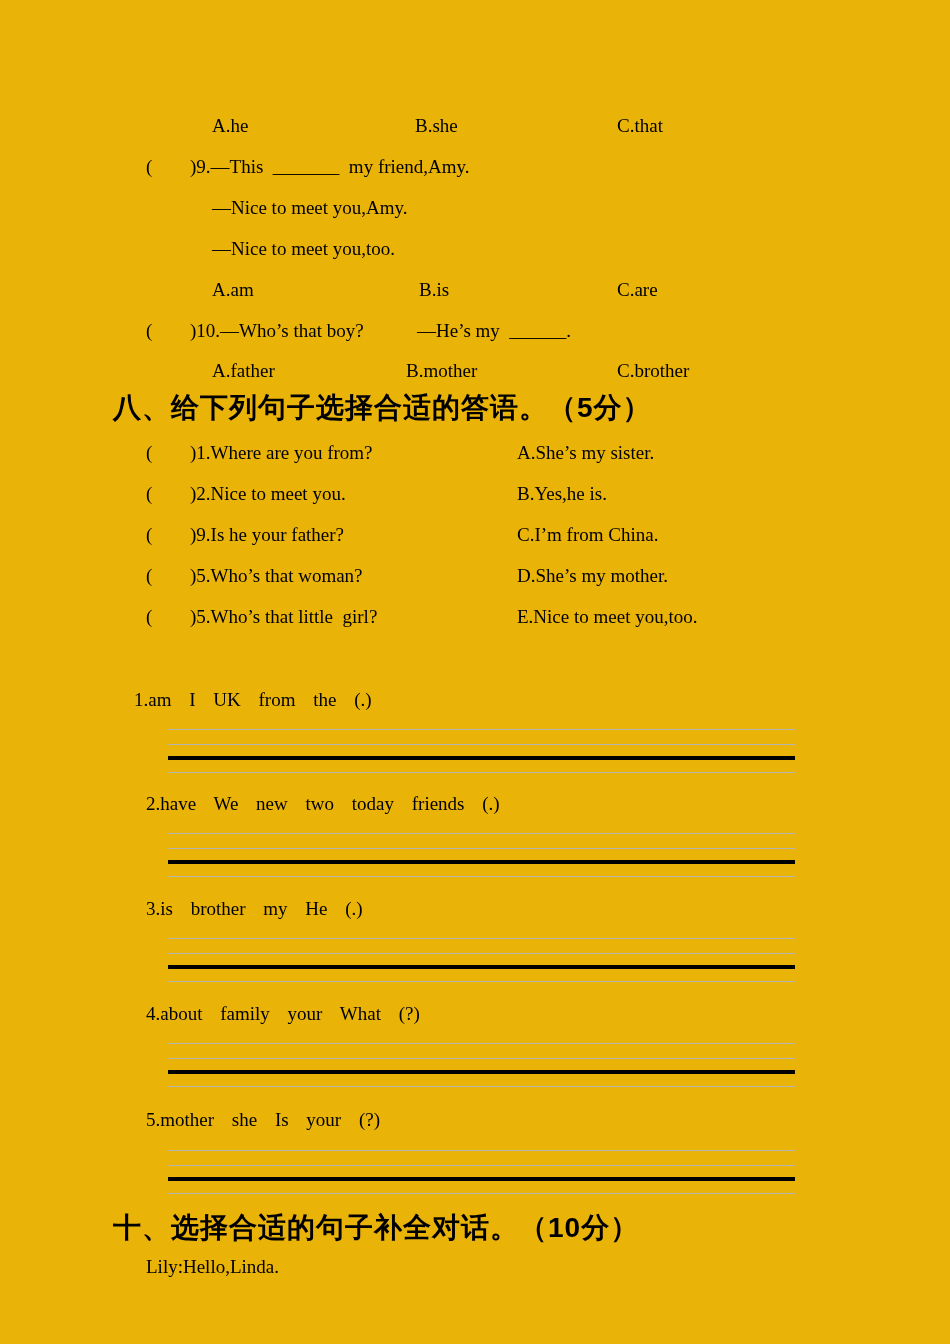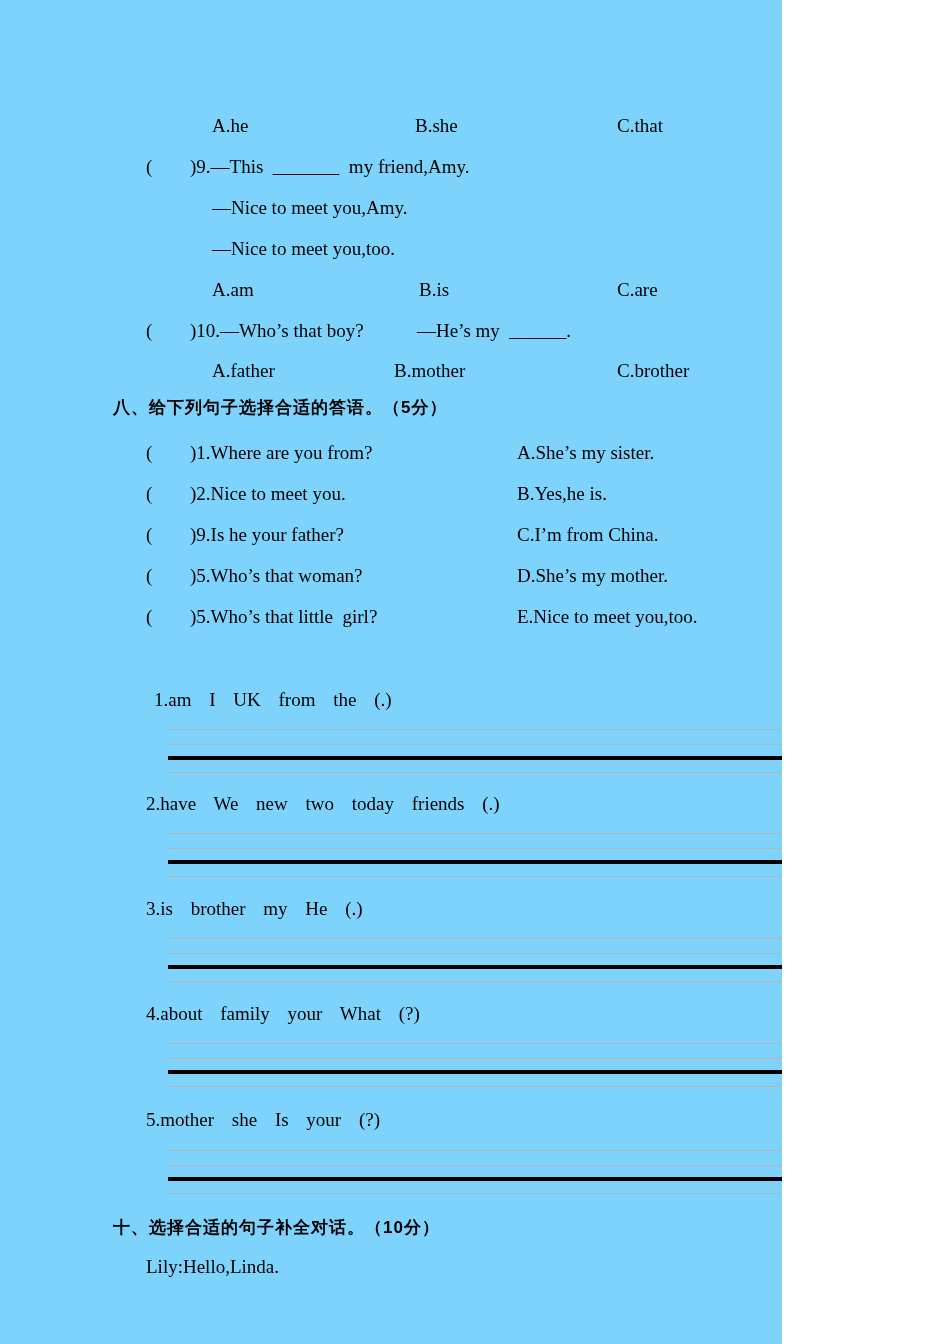--- a/index.html
+++ b/index.html
@@ -1,34 +1,34 @@
 <!DOCTYPE html>
 <html><head>
 <meta charset="utf-8">
 <style>
   html, body { margin: 0; padding: 0; background: #ffffff; }
   .page {
     position: relative;
-    width: 782px;
+    width: 950px;
     height: 1344px;
-    background: #7dd3fc;
+    background: #eab308;
     color: #000000;
     font-family: "Liberation Serif", serif;
     font-size: 19px;
     overflow: hidden;
   }
   .abs {
     position: absolute;
     white-space: pre;
     line-height: 24px;
   }
   .cn {
     font-family: "Liberation Sans", sans-serif;
     font-weight: bold;
-    font-size: 17px;
+    font-size: 28px;
     letter-spacing: 1px;
   }
   .wide { word-spacing: 13px; }
   .writing-lines {
     position: absolute;
     left: 168px;
     width: 627px;
     height: 47px;
   }
   .writing-lines .thin {
@@ -53,21 +53,21 @@
   <span class="abs" style="left:212px; top:196px">—Nice to meet you,Amy.</span>
   <span class="abs" style="left:212px; top:237px">—Nice to meet you,too.</span>
   <span class="abs" style="left:212px; top:278px">A.am</span>
   <span class="abs" style="left:419px; top:278px">B.is</span>
   <span class="abs" style="left:617px; top:278px">C.are</span>
 
   <span class="abs" style="left:146px; top:319px">(</span>
   <span class="abs" style="left:190px; top:319px">)10.—Who’s that boy?</span>
   <span class="abs" style="left:417px; top:319px">—He’s my  ______.</span>
   <span class="abs" style="left:212px; top:359px">A.father</span>
-  <span class="abs" style="left:394px; top:359px">B.mother</span>
+  <span class="abs" style="left:406px; top:359px">B.mother</span>
   <span class="abs" style="left:617px; top:359px">C.brother</span>
 
   <span class="abs cn" style="left:113px; top:396px">八、给下列句子选择合适的答语。（5分）</span>
 
   <span class="abs" style="left:146px; top:441px">(</span>
   <span class="abs" style="left:190px; top:441px">)1.Where are you from?</span>
   <span class="abs" style="left:517px; top:441px">A.She’s my sister.</span>
 
   <span class="abs" style="left:146px; top:482px">(</span>
   <span class="abs" style="left:190px; top:482px">)2.Nice to meet you.</span>
@@ -79,21 +79,21 @@
 
   <span class="abs" style="left:146px; top:564px">(</span>
   <span class="abs" style="left:190px; top:564px">)5.Who’s that woman?</span>
   <span class="abs" style="left:517px; top:564px">D.She’s my mother.</span>
 
   <span class="abs" style="left:146px; top:605px">(</span>
   <span class="abs" style="left:190px; top:605px">)5.Who’s that little  girl?</span>
   <span class="abs" style="left:517px; top:605px">E.Nice to meet you,too.</span>
 
 
-  <span class="abs wide" style="left:154px; top:688px">1.am I UK from the (.)</span>
+  <span class="abs wide" style="left:134px; top:688px">1.am I UK from the (.)</span>
   <div class="writing-lines" style="top:729px">
     <div class="thin t1"></div>
     <div class="thin t2"></div>
     <div class="thick tk"></div>
     <div class="thin t4"></div>
   </div>
 
   <span class="abs wide" style="left:146px; top:792px">2.have We new two today friends (.)</span>
   <div class="writing-lines" style="top:833px">
     <div class="thin t1"></div>

